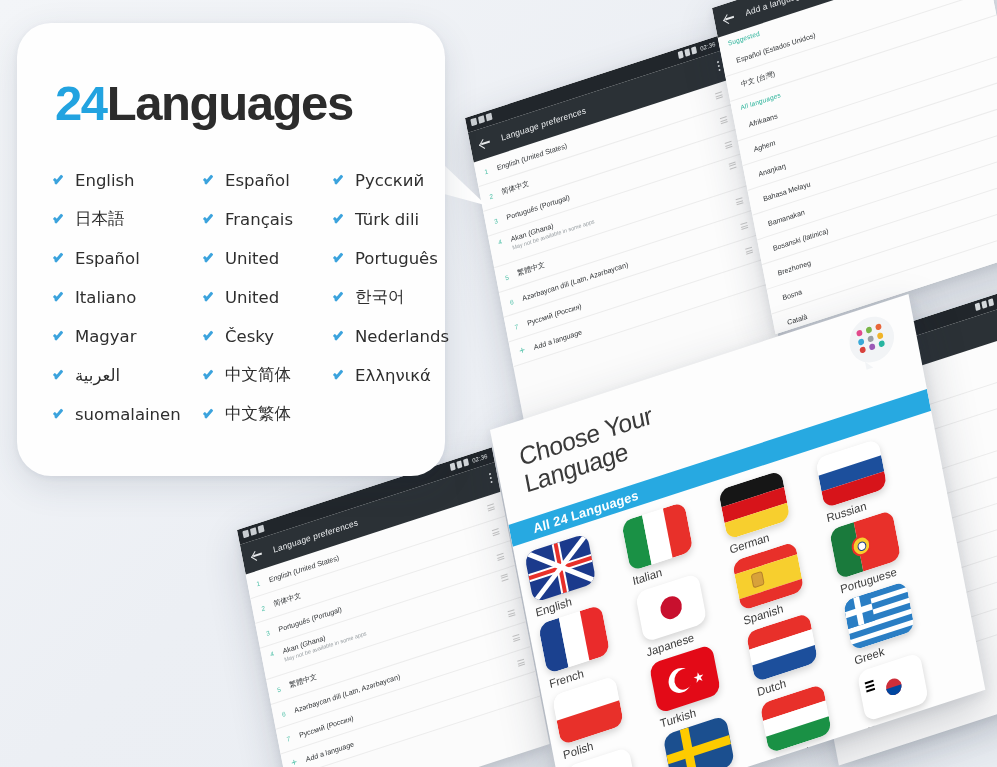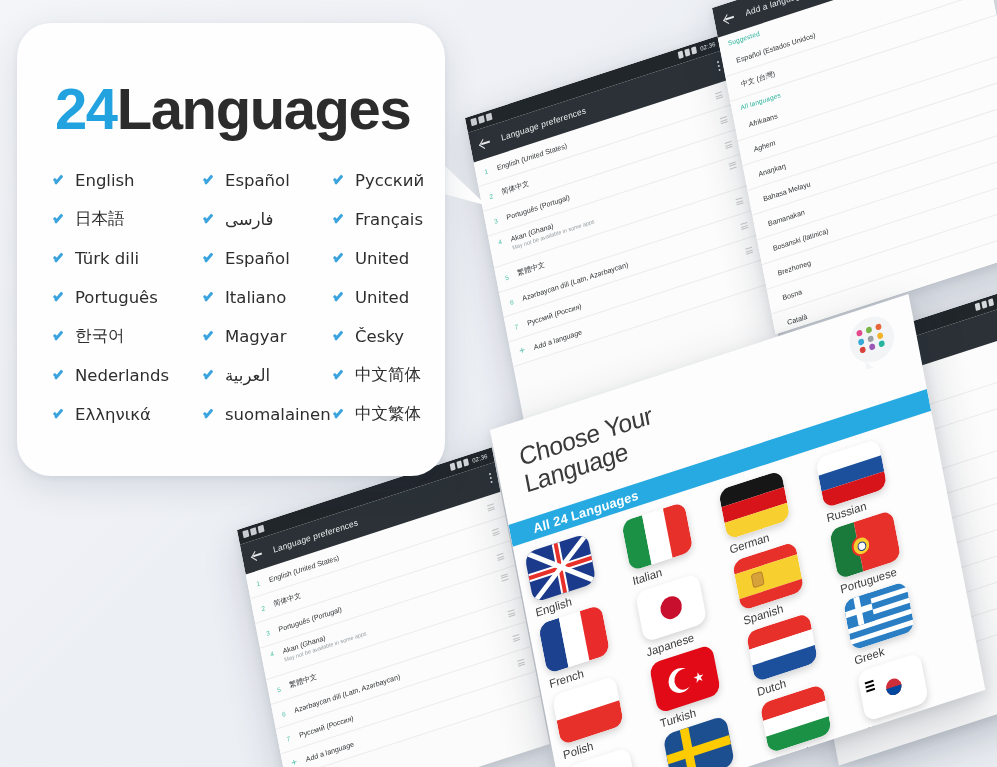--- a/index.html
+++ b/index.html
@@ -73,21 +73,21 @@
     position:absolute; left:17px; top:23px; width:428px; height:453px;
     background:#fefefe; border-radius:34px;
     box-shadow:0 10px 34px rgba(45,60,85,.13), 0 2px 6px rgba(45,60,85,.07);
   }
   .tail {
     position:absolute; left:428px; top:170px; width:105px; height:70px;
     overflow:visible;
   }
   .headline {
     position:absolute; left:38px; top:52px;
-    font-size:58px; font-weight:bold; letter-spacing:-1.4px;
+    font-size:49px; font-weight:bold; letter-spacing:-1.4px;
     white-space:nowrap;
   }
   .headline .num { color:#22a3e0; }
   .headline .word { color:#2c2c2c; }
 
   .langgrid {
     position:absolute; left:36px; top:140px; width:360px;
     display:grid; grid-template-columns:150px 130px 110px;
     row-gap:5px;
   }
@@ -663,24 +663,20 @@
         </div>
 
       <div class="langitem">
           <span class="check"></span>
           <span class="name">Русский</span>
         </div>
       <div class="langitem">
           <span class="check"></span>
           <span class="name">日本語</span>
         </div>
-      <div class="langitem">
-          <span class="check"></span>
-          <span class="name">فارسی</span>
-        </div>
 
       <div class="langitem">
           <span class="check"></span>
           <span class="name">Français</span>
         </div>
       <div class="langitem">
           <span class="check"></span>
           <span class="name">Türk dili</span>
         </div>
       <div class="langitem">

